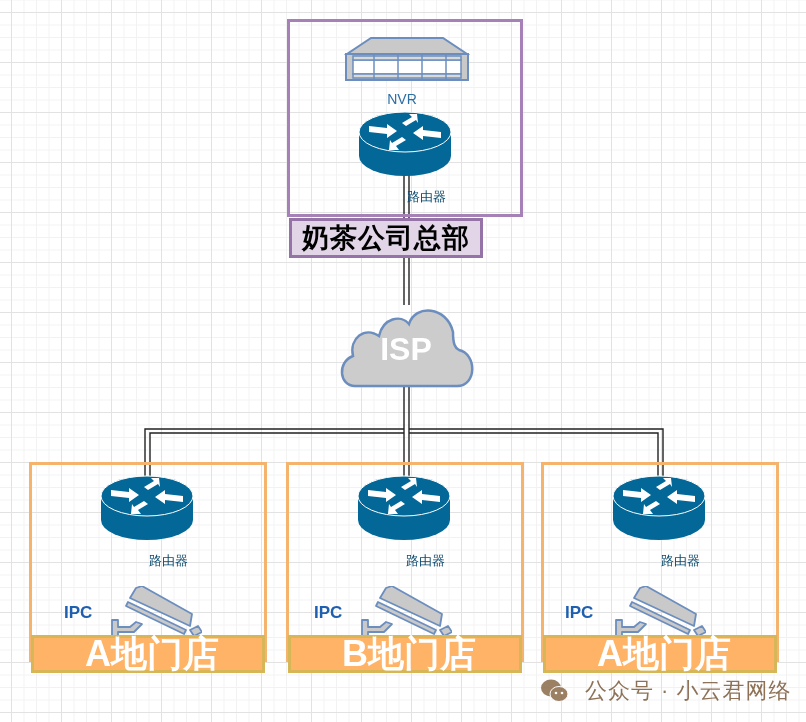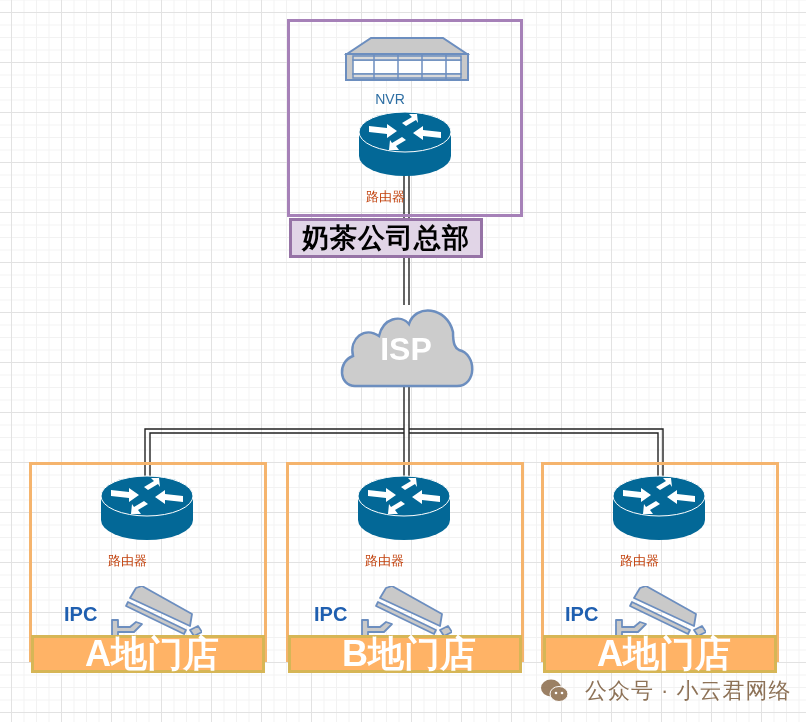--- a/index.html
+++ b/index.html
@@ -16,23 +16,23 @@
     font-family: "Liberation Sans", "DejaVu Sans", sans-serif;
   }
   .abs { position:absolute; }
   svg.links { position:absolute; left:0; top:0; }
   .hq-box { left:287px; top:19px; width:236px; height:198px; border:3px solid #a681b8; box-sizing:border-box; }
   .hq-label { left:289px; top:218px; width:194px; height:40px; background:#e1d5e7; border:3px solid #9673a6; box-sizing:border-box;
     display:flex; align-items:center; justify-content:center; font-weight:bold; font-size:27px; color:#000; letter-spacing:1px; }
   .branch-box { width:238px; height:200px; border:3px solid #f5b46d; box-sizing:border-box; top:462px; }
   .branch-label { width:234px; height:38px; top:635px; background:#ffb366; border:3px solid #d6b656; box-sizing:border-box;
     display:flex; align-items:center; justify-content:center; font-weight:bold; font-size:36px; color:#fff;padding-left:8px; }
-  .router-label { font-size:13px; color:#c2410c; text-align:left; width:80px; font-family:Liberation Serif, serif; }
+  .router-label { font-size:13px; color:#0c4a6e; text-align:right; width:80px; font-family:Liberation Serif, serif; }
   .nvr-label { font-size:14px; color:#2d6ea3; text-align:center; width:60px; }
-  .ipc-label { font-size:20px; font-weight:bold; color:#1f5fb0; }
+  .ipc-label { font-size:17px; font-weight:bold; color:#1f5fb0; }
   .isp-label { font-size:32px; font-weight:bold; color:#fff; width:100px; text-align:center; }
   .watermark { left:540px; top:676px; font-size:22px; color:#7a5a3a; display:flex; align-items:center; gap:15px; opacity:0.85; }
   .watermark .wm-text { letter-spacing:1px; }
 </style>
 </head>
 <body>
 
 <svg class="links" width="806" height="722">
   <g stroke="#222" stroke-width="1.4" fill="none">
 
@@ -60,21 +60,21 @@
     <rect x="10" y="20" width="108" height="4"></rect>
     <rect x="10" y="38" width="108" height="4"></rect>
   </g>
   <g stroke="#6c8ebf" stroke-width="1.5">
     <line x1="31" y1="18" x2="31" y2="44"></line>
       <line x1="55" y1="18" x2="55" y2="44"></line>
     <line x1="79" y1="18" x2="79" y2="44"></line>
       <line x1="103" y1="18" x2="103" y2="44"></line>
   </g>
 </svg>
-<div class="abs nvr-label" style="left:360px;top:91px">NVR</div>
+<div class="abs nvr-label" style="left:372px;top:91px">NVR</div>
 
 <svg class="abs router-svg" style="left:357px;top:110px" width="96" height="68" viewBox="0 0 96 68">
   <path d="M2,22 L2,46 A46,20 0 0 0 94,46 L94,22 Z" fill="#036897"></path>
   <ellipse cx="48" cy="22" rx="46" ry="20" fill="#036897" stroke="#ffffff" stroke-width="1"></ellipse>
   <g fill="#ffffff">
     <polygon points="12,16 30,18 30,14 40,21 30,28 30,24 12,22"></polygon>
     <polygon points="84,28 66,26 66,30 56,23 66,16 66,20 84,22"></polygon>
     <polygon points="60,4 52,4 55,7 45,13 49,16 59,10 61,13"></polygon>
     <polygon points="32,40 42,40 39,36 49,30 45,27 35,33 33,30"></polygon>
   </g>

